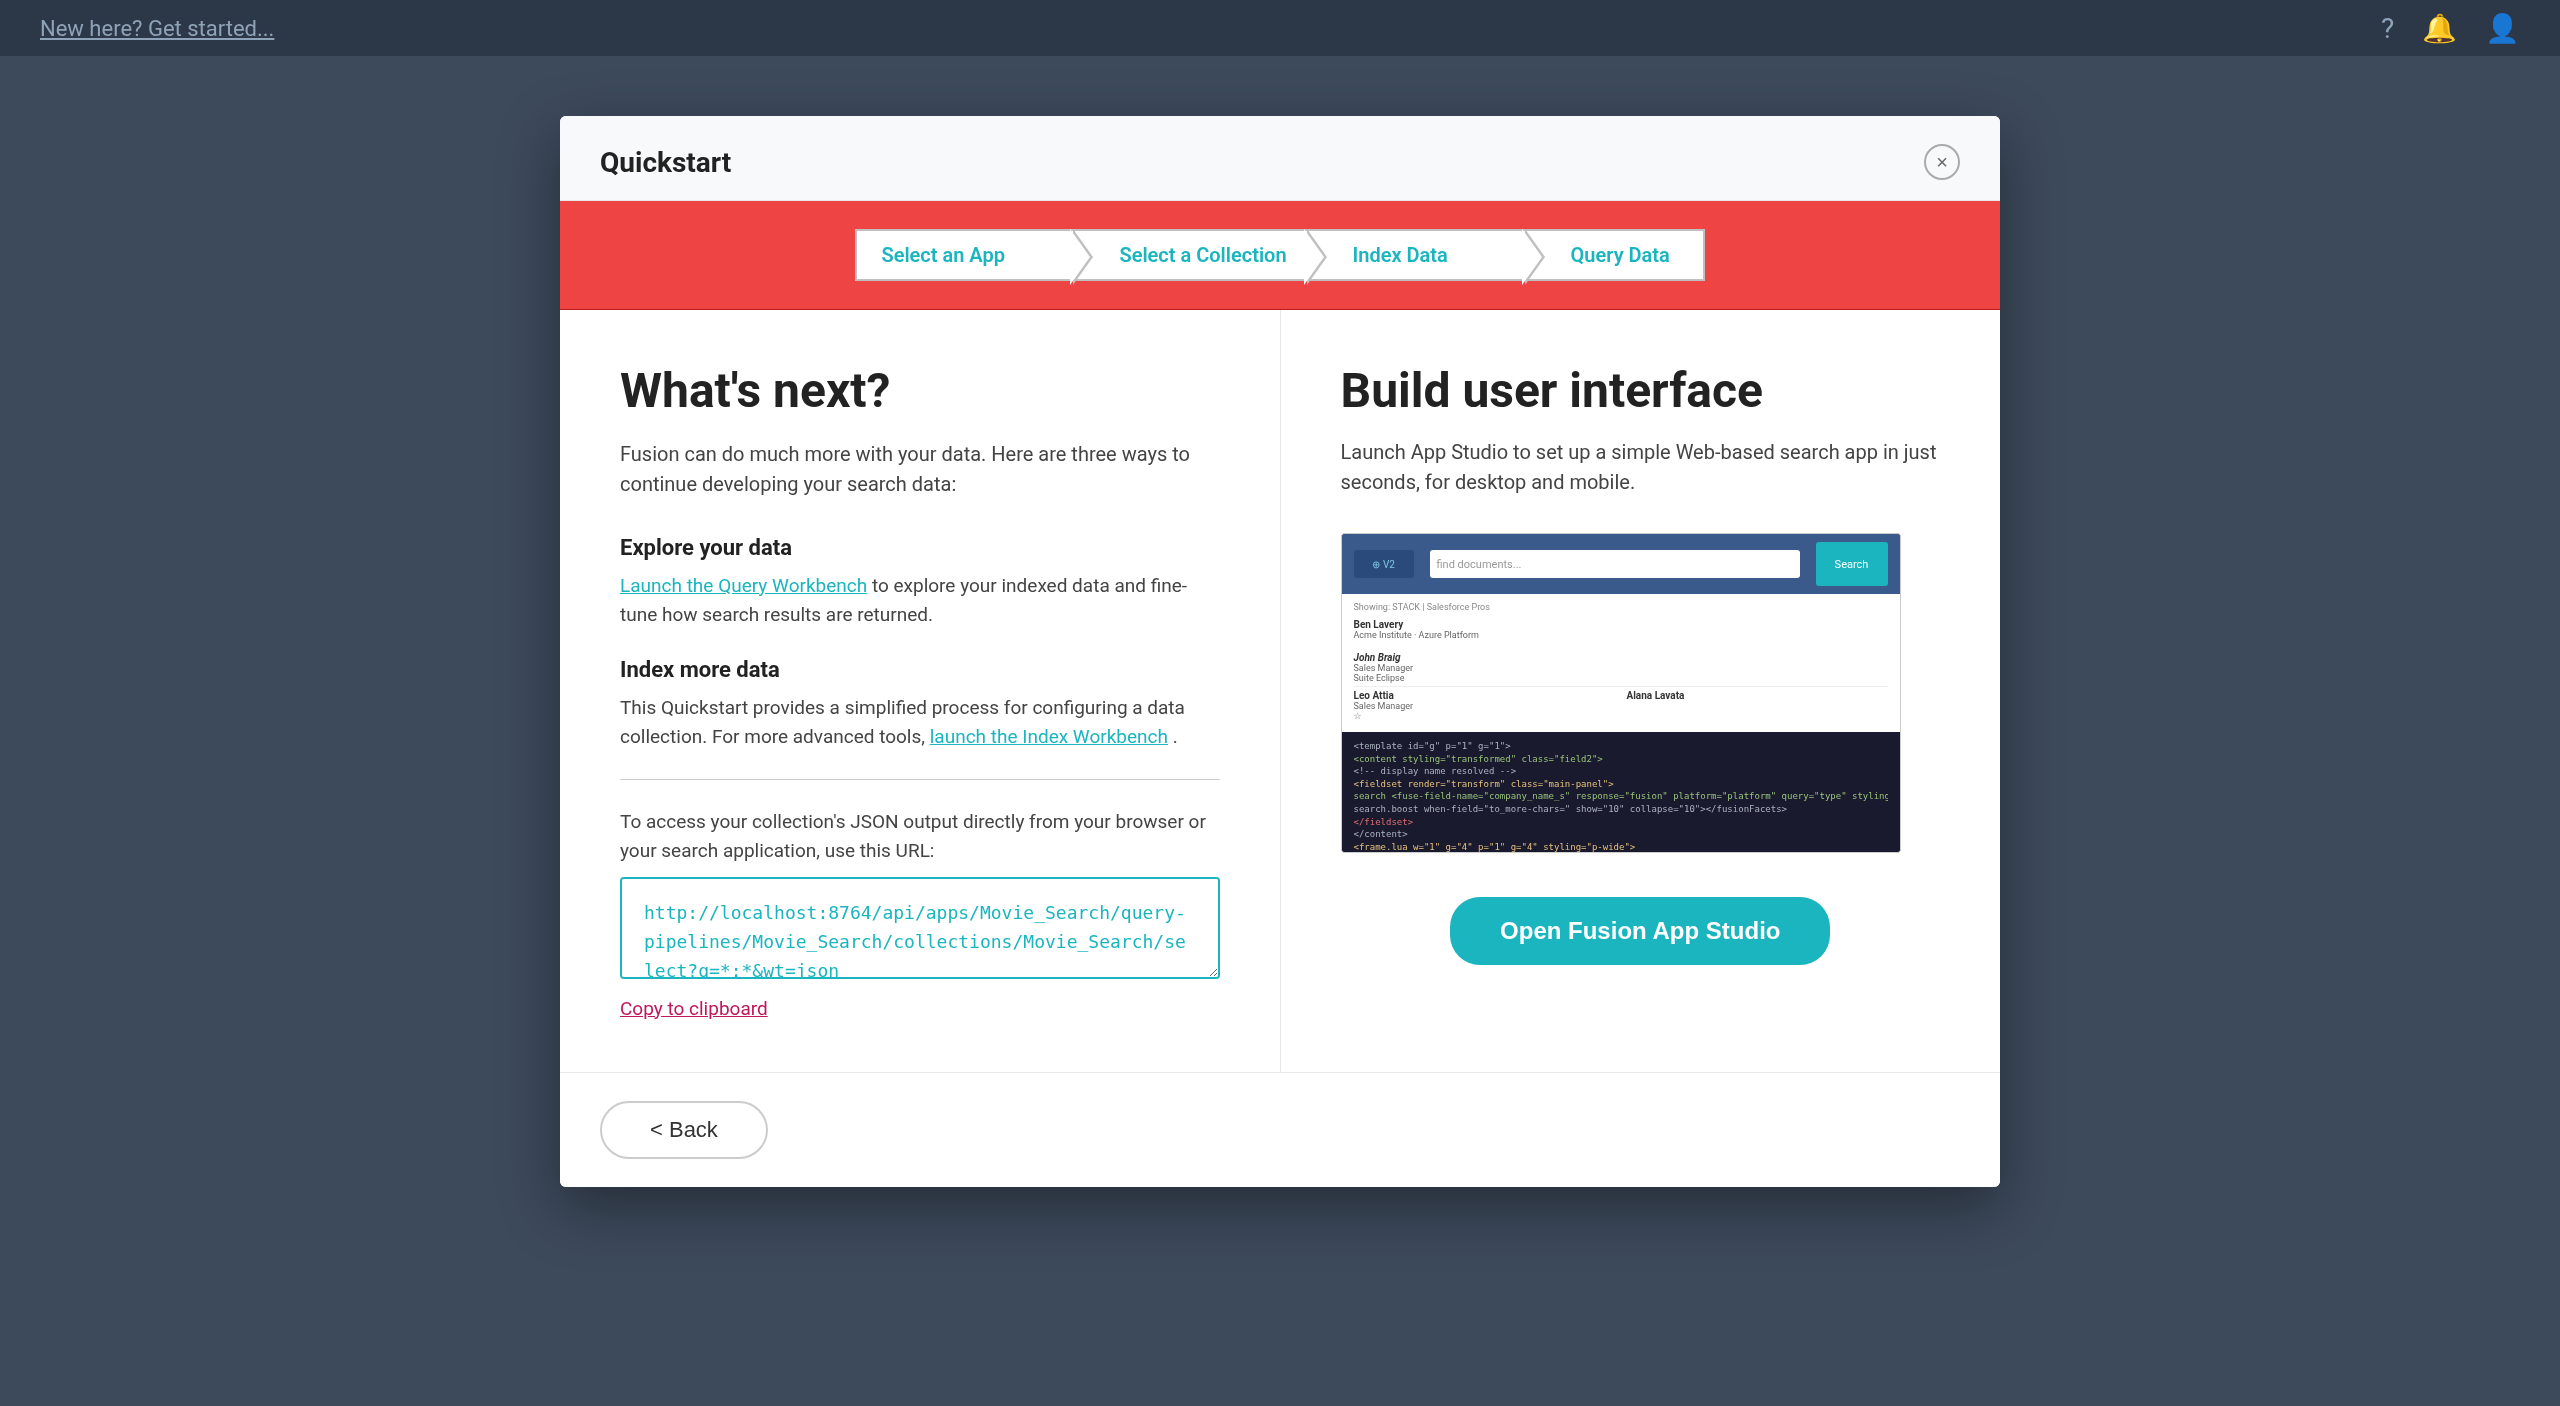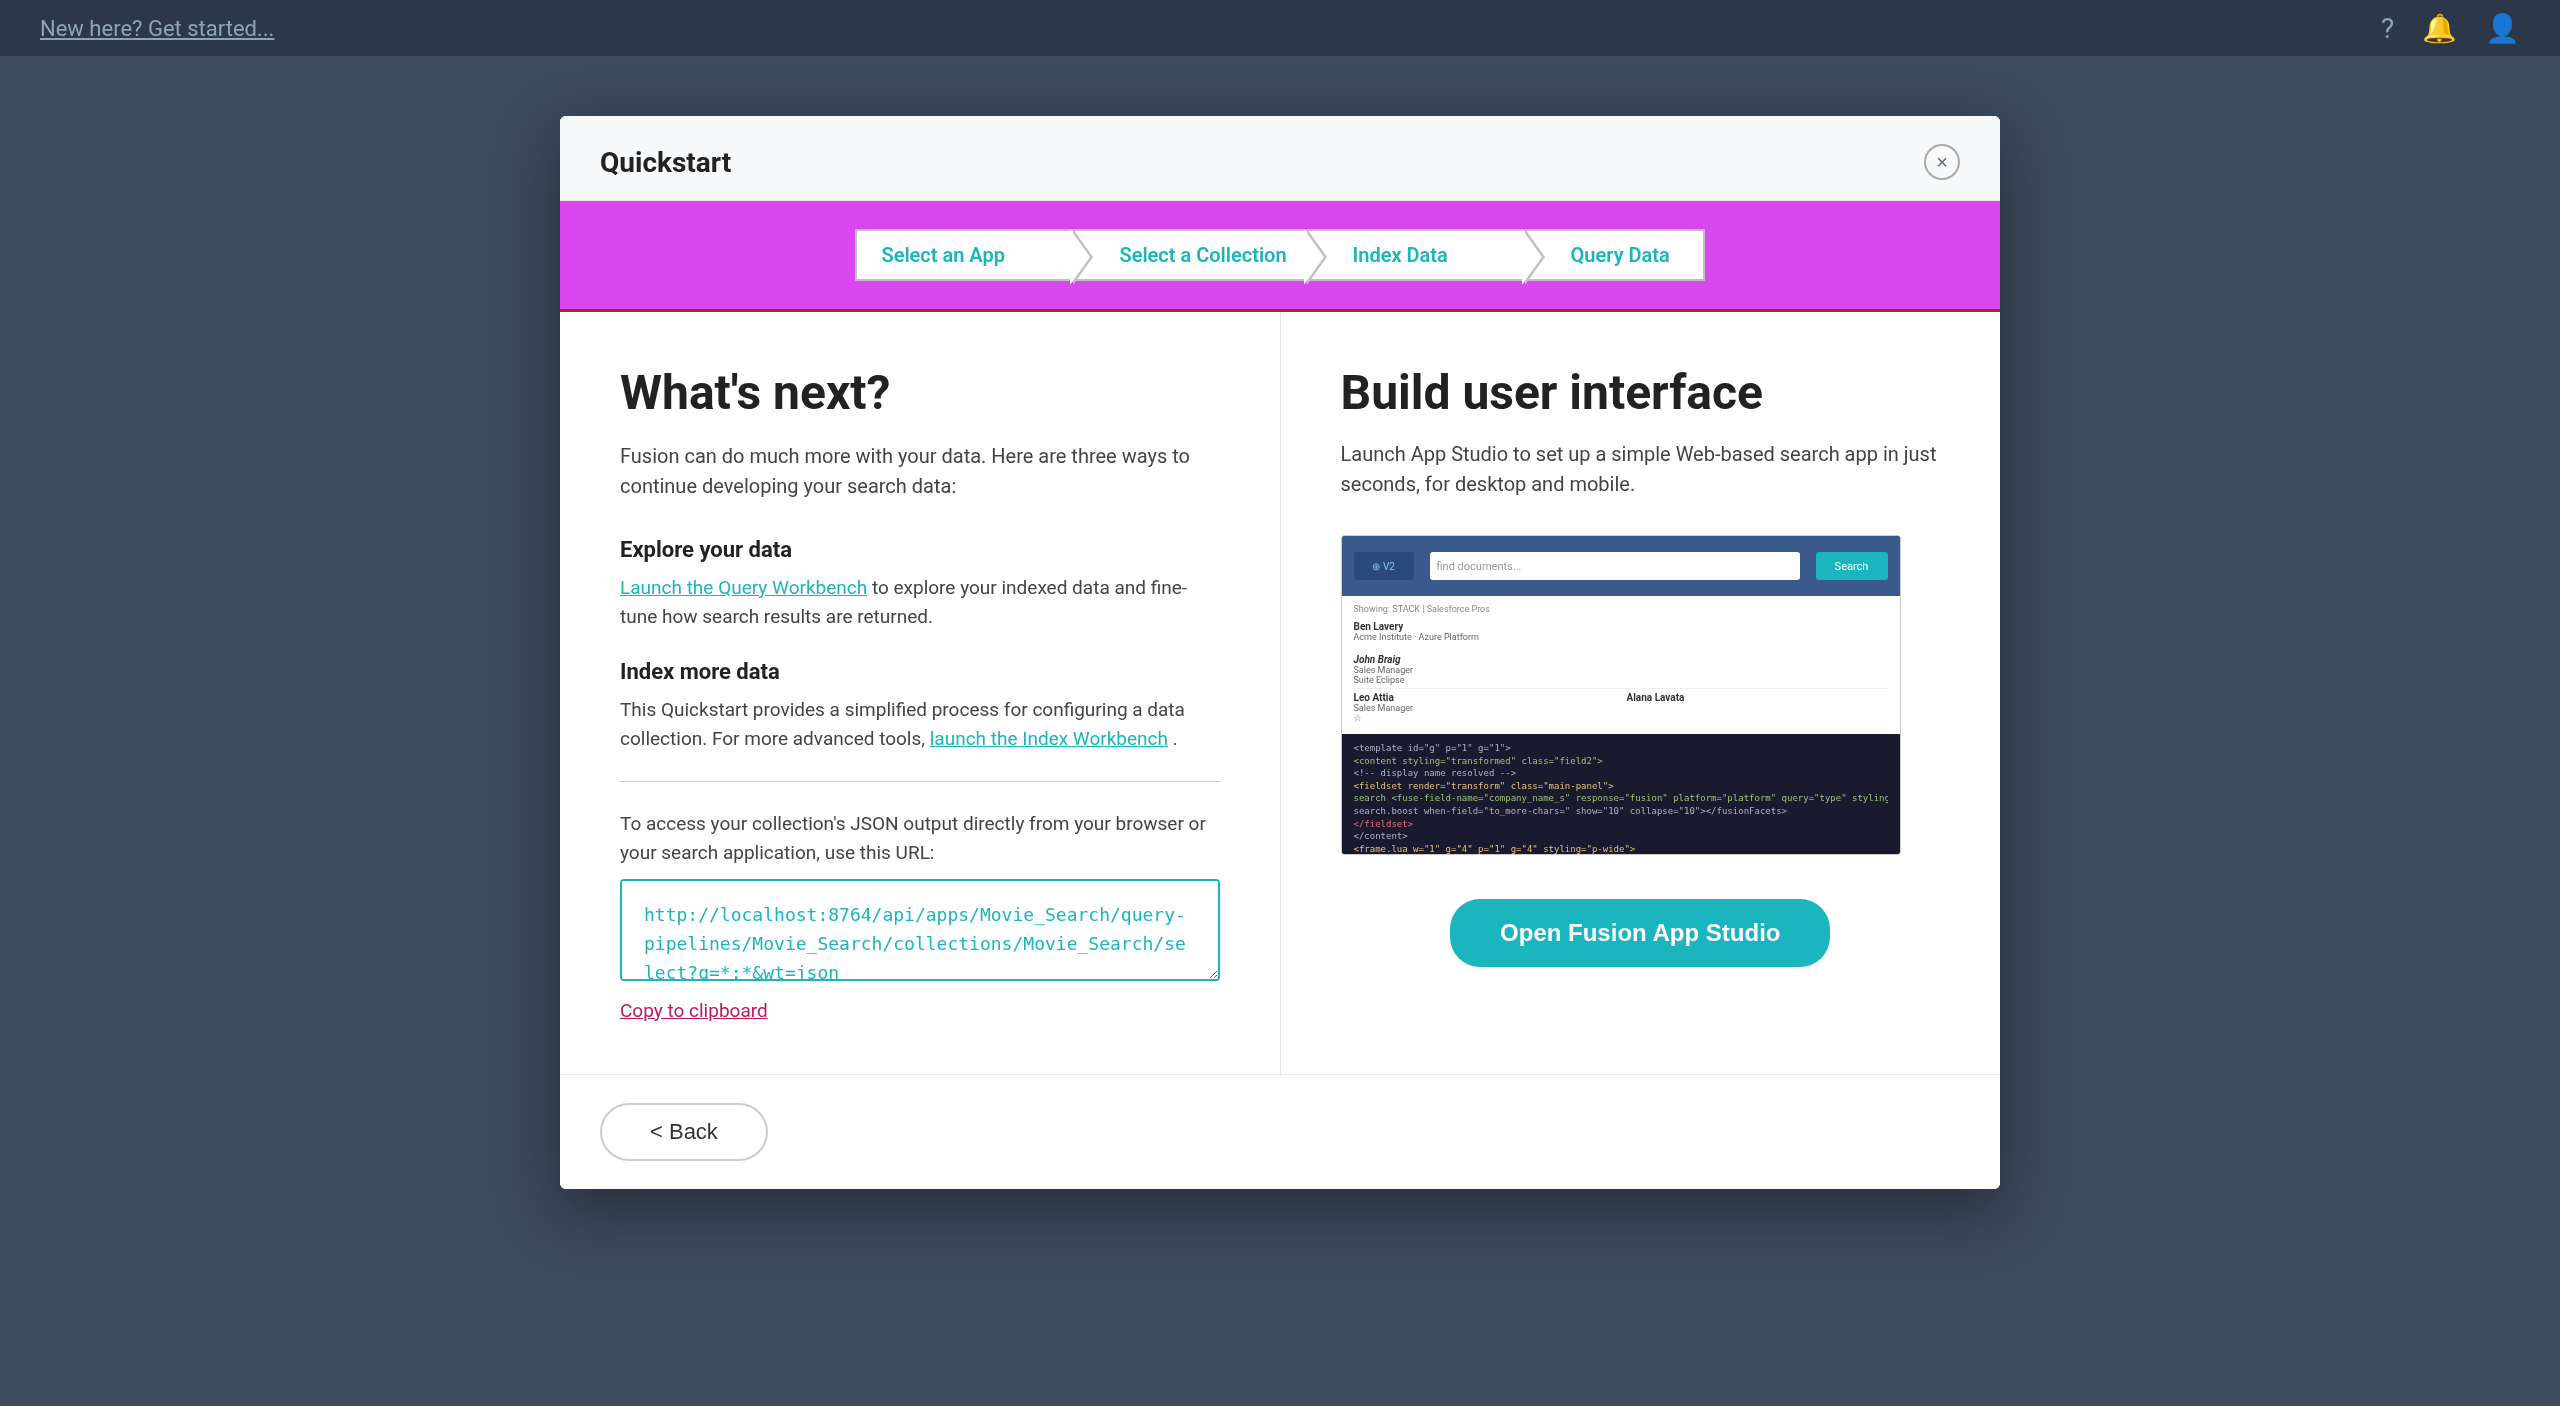--- a/index.html
+++ b/index.html
@@ -89,22 +89,22 @@
       justify-content: center;
       font-size: 20px;
       color: #666;
     }
 
     
     .steps-bar {
       padding: 28px 40px;
       display: flex;
       justify-content: center;
-      background: #d946ef;
-      border-bottom: 3px solid #b91c1c;
+      background: #ef4444;
+      border-bottom: 1px solid #b91c1c;
     }
 
     
     .modal-body {
       display: flex;
       flex-direction: row;
       padding: 0;
       min-height: 580px;
     }
 
@@ -412,21 +412,21 @@
         <p class="right-desc">Launch App Studio to set up a simple Web-based search app in just seconds, for desktop and mobile.</p>
 
         <div class="app-screenshot">
           <div class="screenshot-top">
             <div style="width:60px;height:28px;background:#2a4a7c;border-radius:3px;display:flex;align-items:center;justify-content:center;">
               <span style="color:#7ec8e3;font-size:10px;">⊕ V2</span>
             </div>
             <div style="flex:1;height:28px;background:#fff;border-radius:3px;margin:0 8px;display:flex;align-items:center;padding:0 7px;">
               <span style="font-size:11px;color:#999;">find documents...</span>
             </div>
-            <div style="height:28px;width:72px;background:#1ab5be;border-radius:3px;display:flex;align-items:center;justify-content:center;">
+            <div style="height:44px;width:72px;background:#1ab5be;border-radius:3px;display:flex;align-items:center;justify-content:center;">
               <span style="font-size:11px;color:#fff;">Search</span>
             </div>
           </div>
           <div class="screenshot-results">
             <div style="font-size:9px;color:#888;padding-bottom:4px;">Showing: STACK | Salesforce Pros</div>
             <div style="display:flex;gap:12px;padding:3px 0;border-bottom:1px solid #eee;flex-direction:column;">
               <div style="flex:1;">
                 <div style="font-size:10px;font-weight:bold;color:#333;">Ben Lavery</div>
                 <div style="font-size:9px;color:#666;">Acme Institute  ·  Azure Platform</div>
               </div>

